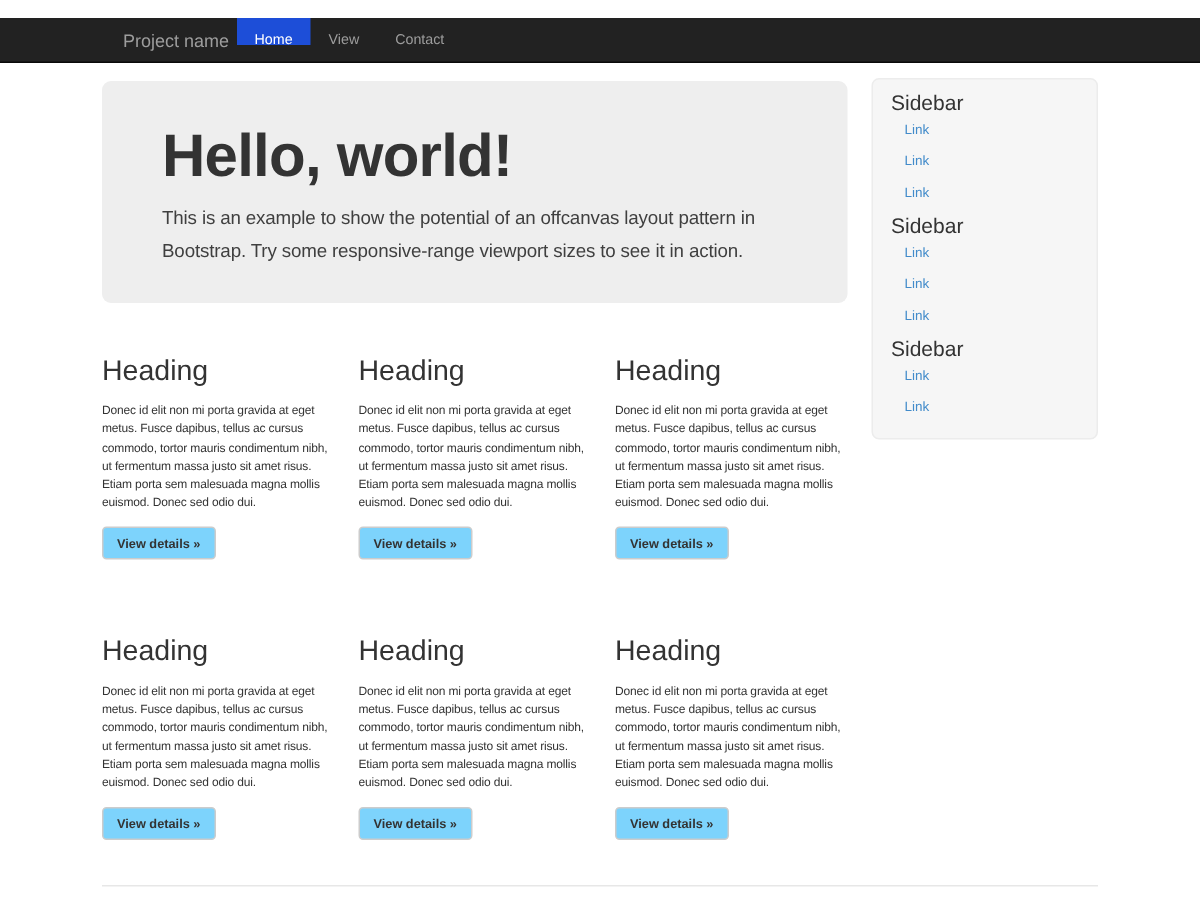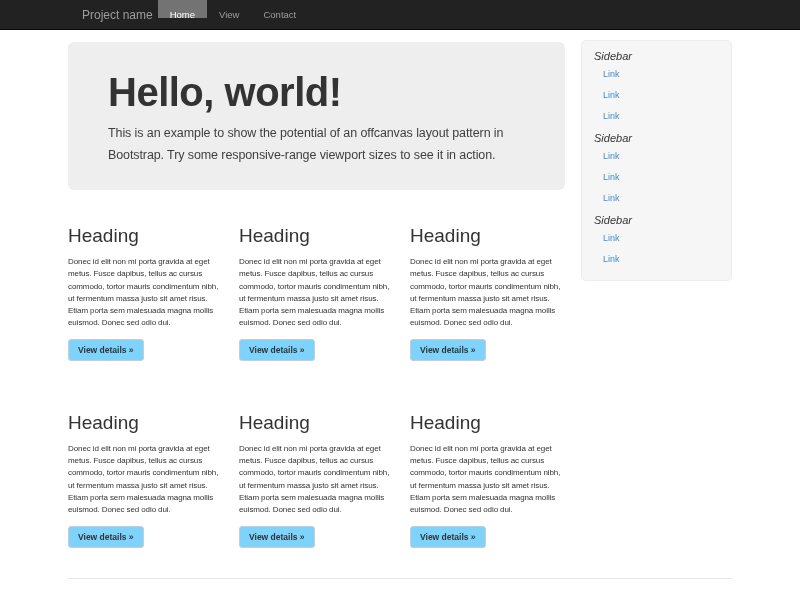--- a/index.html
+++ b/index.html
@@ -12,34 +12,34 @@
     color: #333;
   }
 
   
   .navbar {
     height: 30px;
     background: #222222;
     border-bottom: 1px solid #090909;
   }
   .navbar-inner {
-    width: 680px; margin: 0 auto;
+    width: 680px; margin: 12px auto;
     display: flex; align-items: stretch; height: 18px;
   }
   .brand {
     color: #9d9d9d; font-size: 12px; line-height: 30px;
     padding: 0 5px 0 22px; text-decoration: none; cursor: pointer;
     white-space: nowrap;
   }
   .nav { display: flex; align-items: stretch; margin: 0; padding: 0; list-style: none; }
   .nav-item {
     color: #9d9d9d; font-size: 9.5px; line-height: 30px;
     padding: 0 12px; cursor: pointer; white-space: nowrap;
   }
-  .nav-item.active { background: #737373; color: #ffffff; }
+  .nav-item.active { background: #1d4ed8; color: #ffffff; }
 
   
   .container { width: 680px; margin: 0 auto; }
   .row-flex { display: flex; align-items: flex-start; }
   .main-col { width: 513px; }
   .side-col { width: 167px; padding: 0 8px; }
 
   
   .jumbotron {
     margin: 12px 8px 0;
@@ -80,23 +80,22 @@
 
   
   .sidebar-box {
     margin-top: 10px;
     background: #f6f6f6;
     border: 1px solid #ececec;
     border-radius: 5px;
     padding: 4px 0 10px;
   }
   .sb-title {
-    font-size: 11px; line-height: 11px; color: #333;
+    font-size: 14px; line-height: 11px; color: #333;
     padding: 6px 12px 2px;
-    font-style: italic;
   }
   .sb-link {
     display: block; font-size: 9px; line-height: 11px;
     color: #428bca; text-decoration: none;
     padding: 5px 12px 5px 21px; cursor: pointer;
   }
 
   
   .footer {
     margin: 14px 8px 0;

